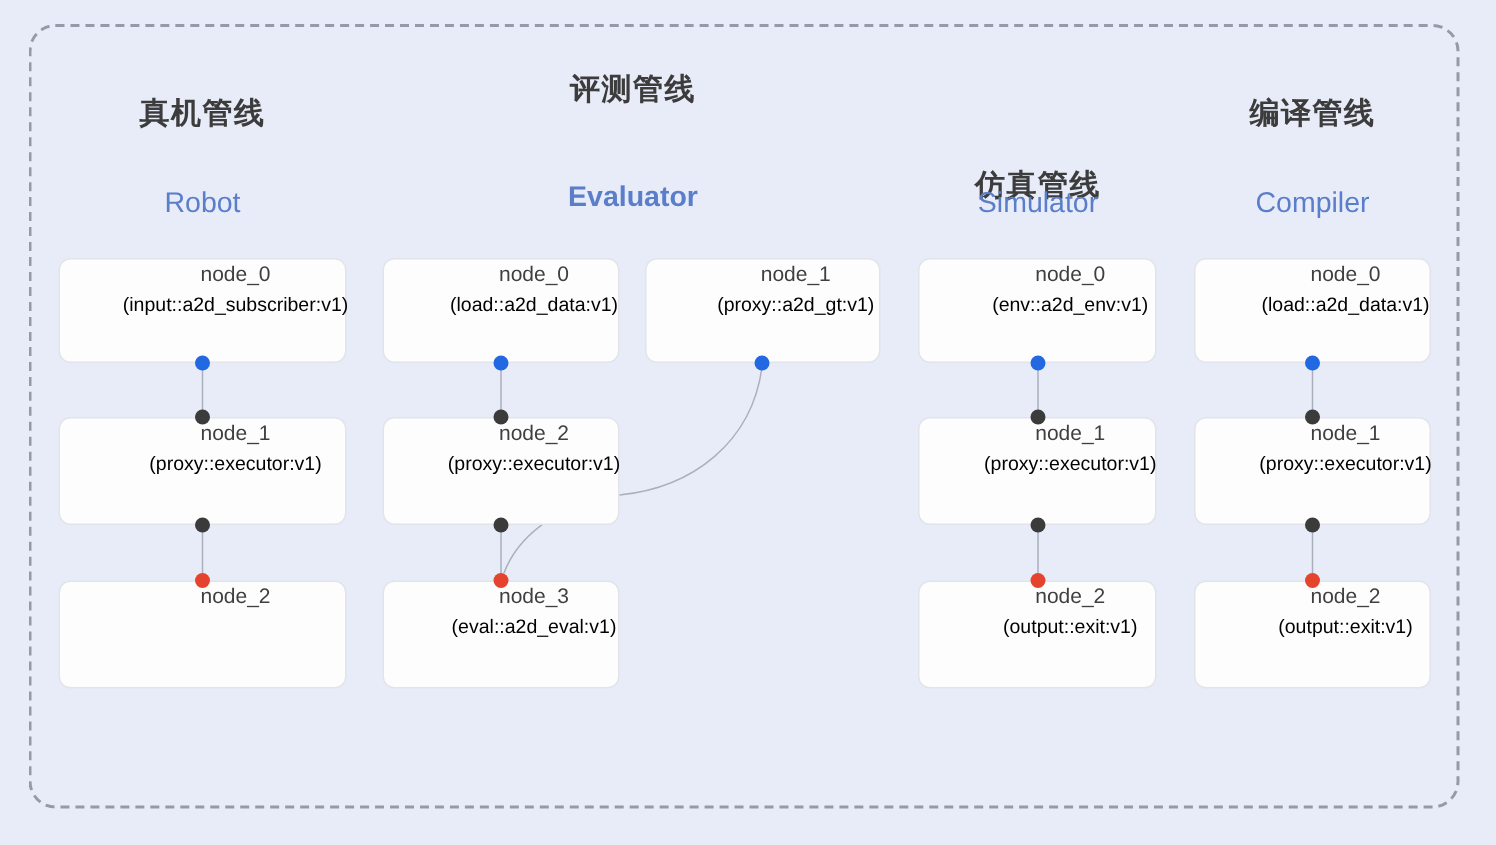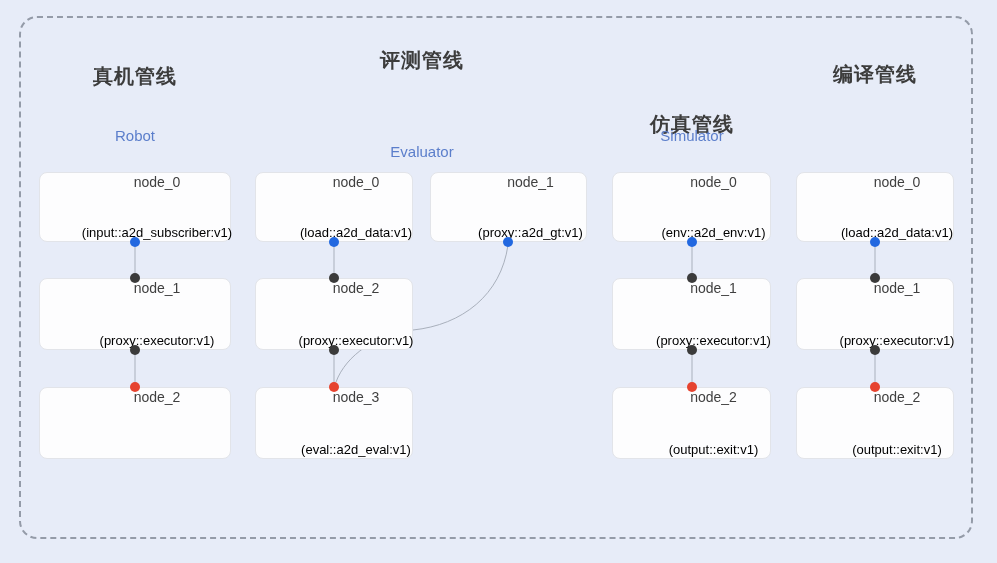--- a/index.html
+++ b/index.html
@@ -22,31 +22,31 @@
     text-align:center;
     font-size:20px;font-weight:bold;
     color:#3c3c3c;
     line-height:24px;
     letter-spacing:1px;
   }
   .pipeline-subtitle{
     position:absolute;
     width:220px;height:24px;
     text-align:center;
-    font-size:15px;font-weight:400;
+    font-size:19px;font-weight:400;
     color:#5b7ecb;
     line-height:24px;
   }
   .node-box{
     position:absolute;
     background:#fdfdfe;
     border:1px solid #e2e4e9;
     border-radius:8px;
     display:flex;flex-direction:column;
-    align-items:center;justify-content:space-between;
+    align-items:center;justify-content:flex-start;
     gap:3px;
     z-index:2;
     box-sizing:border-box;
     padding-left:44px;
   }
   .node-name{
     font-size:14px;color:#3f3f3f;line-height:18px;
   }
   .node-impl{
     font-size:13px;color:#000000;line-height:17px;
@@ -76,26 +76,27 @@
 
       <path d="M875,242 L875,278"></path>
       <path d="M875,350 L875,387"></path>
     </g>
   </svg>
 
   <div class="pipeline-title" style="left:25px;top:64px;">真机管线</div>
   <div class="pipeline-subtitle" style="left:25px;top:124px;">Robot</div>
 
   <div class="pipeline-title" style="left:312px;top:48px;">评测管线</div>
-  <div class="pipeline-subtitle" style="left:312px;top:140px;">Evaluator</div>
+  <div class="pipeline-subtitle" style="left:312px;top:120px;font-weight:bold;">Evaluator</div>
 
   <div class="pipeline-title" style="left:582px;top:64px;margin-top:48px;">仿真管线</div>
   <div class="pipeline-subtitle" style="left:582px;top:124px;">Simulator</div>
 
-  <div class="pipeline-title" style="left:765px;top:64px;font-family:Liberation Mono, monospace;">编译管线</div>
+  <div class="pipeline-title" style="left:765px;top:64px;">编译管线</div>
+  <div class="pipeline-subtitle" style="left:765px;top:124px;">Compiler</div>
 
   <div class="node-box" style="left:39px;top:172px;width:192px;height:70px;">
     <span class="node-name">node_0</span>
     <span class="node-impl">(input::a2d_subscriber:v1)</span>
   </div>
   <div class="node-box" style="left:39px;top:278px;width:192px;height:72px;">
     <span class="node-name">node_1</span>
     <span class="node-impl">(proxy::executor:v1)</span>
   </div>
   <div class="node-box" style="left:39px;top:387px;width:192px;height:72px;">

